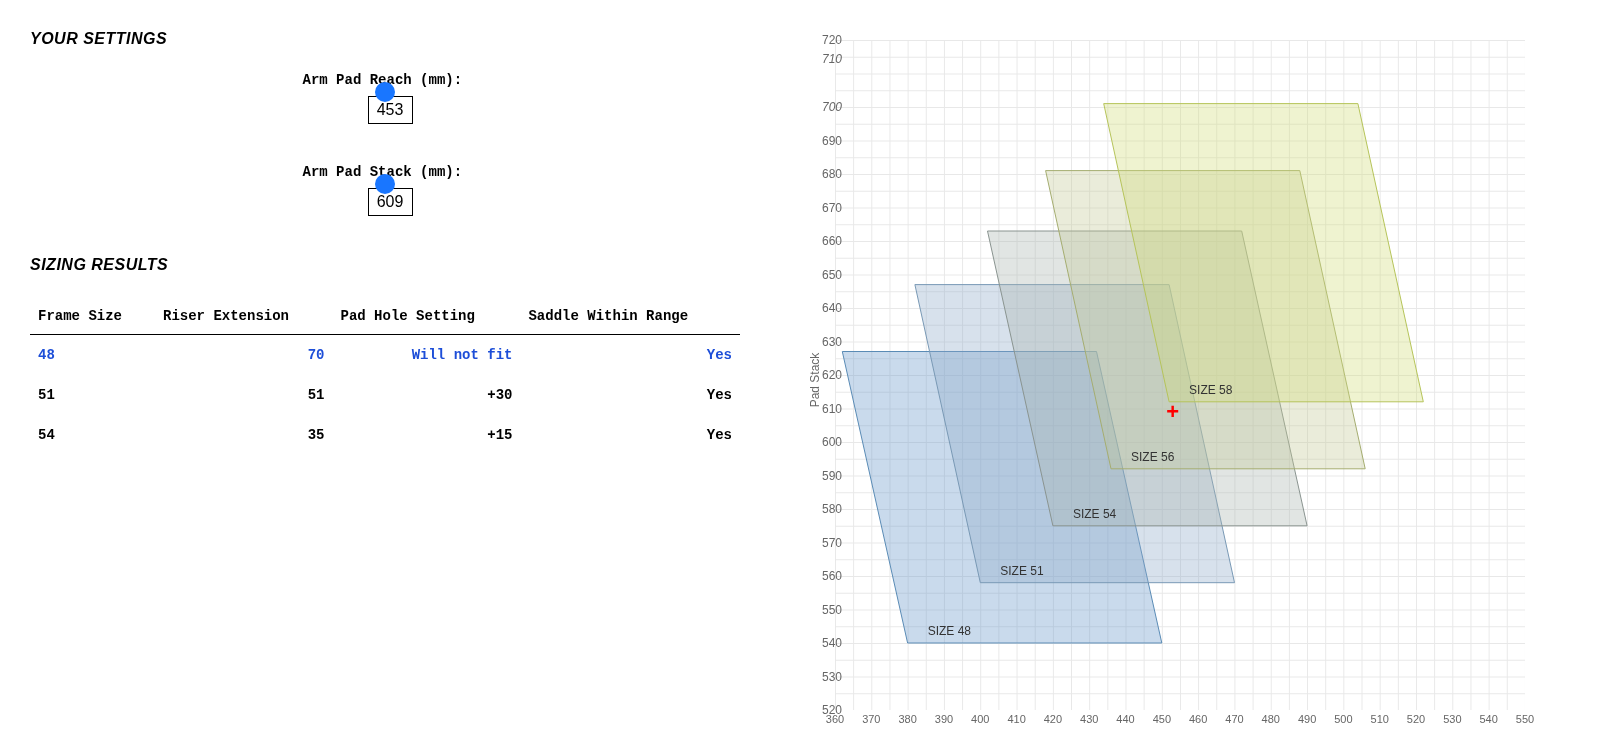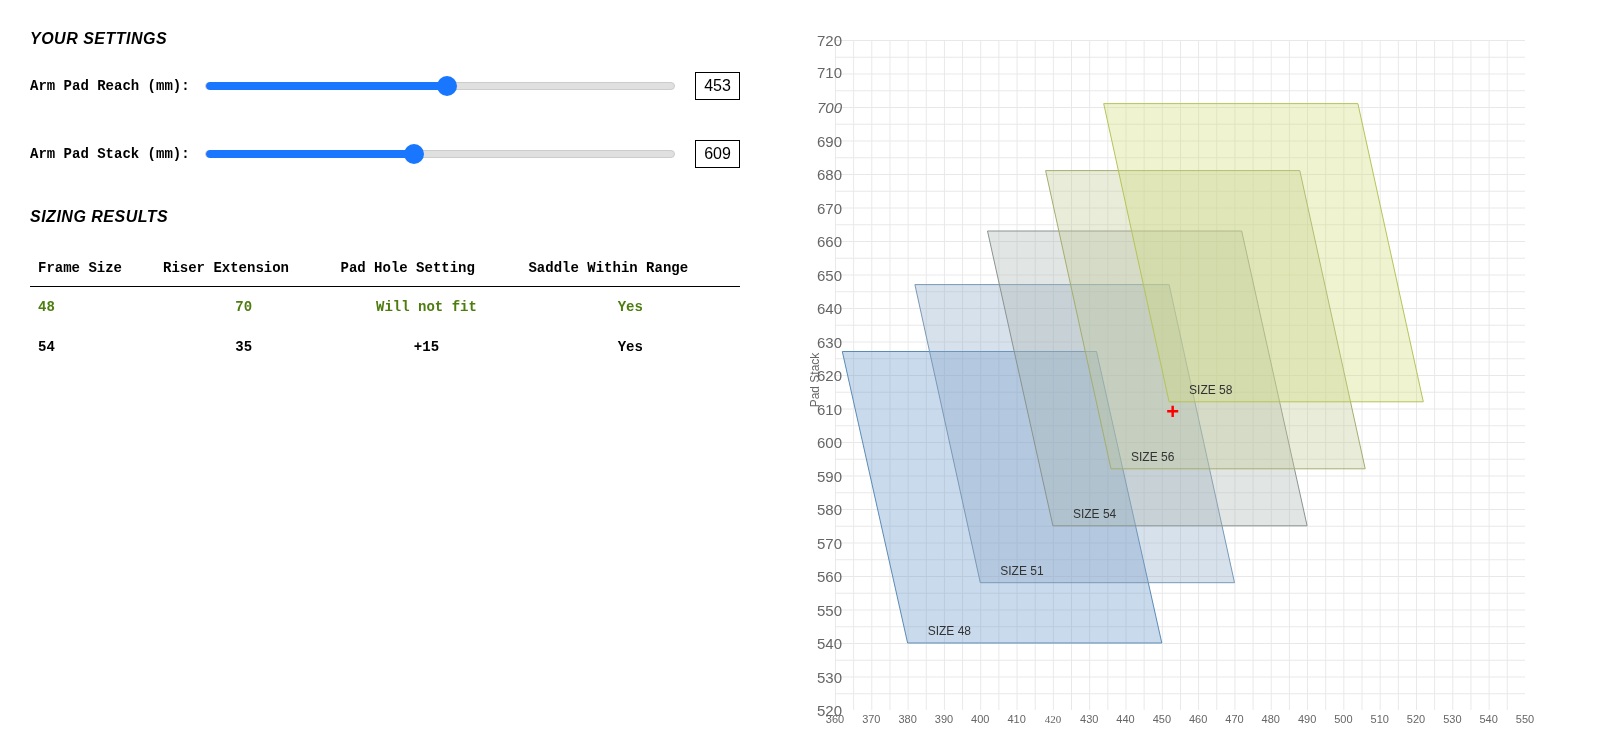--- a/index.html
+++ b/index.html
@@ -29,20 +29,21 @@
   font-weight: 900;
   font-size: 16px;
   font-style: italic;
   letter-spacing: 0.5px;
   margin-bottom: 24px;
 }
 .slider-row {
   display: flex;
   align-items: center;
   margin-bottom: 40px;
+  flex-direction: column;
 }
 .slider-label {
   width: 165px;
   font-family: "Courier New", monospace;
   font-size: 14px;
   font-weight: 600;
 }
 .slider-wrap {
   flex: 1;
   padding: 0 10px;
@@ -100,22 +101,22 @@
 }
 .table th:first-child { text-align: left; }
 .table th:not(:first-child) { text-align: left; }
 .table td {
   padding: 12px 8px;
   font-family: "Courier New", monospace;
   font-size: 14px;
   font-weight: 600;
 }
 .table td:first-child { text-align: left; }
-.table td:not(:first-child) { text-align: center; }
-.row-disabled td { color: #4d7c0f; }
+.table td:not(:first-child) { text-align: right; }
+.row-disabled td { color: #1d4ed8; }
 
 
 .chart {
   position: relative;
   width: 760px;
   height: 700px;
 }
 .chart-grid {
   position: absolute;
   left: 55px;
@@ -134,21 +135,21 @@
   transform: translateY(-50%) rotate(-90deg);
   transform-origin: center;
   font-family: Arial, sans-serif;
   font-size: 12px;
   color: #666;
 }
 .y-tick {
   position: absolute;
   right: 698px;
   font-family: Arial, sans-serif;
-  font-size: 15px;
+  font-size: 12px;
   color: #666;
   transform: translateY(-50%);
 }
 .x-tick {
   position: absolute;
   bottom: 5px;
   font-family: Arial, sans-serif;
   font-size: 11px;
   color: #666;
   transform: translateX(-50%);
@@ -222,20 +223,26 @@
               <th>Riser Extension</th>
               <th>Pad Hole Setting</th>
               <th>Saddle Within Range</th>
             </tr>
           </thead>
         <tbody id="table-body">
             <tr class="row-disabled">
               <td>48</td>
               <td>70</td>
               <td>Will not fit</td>
+              <td>Yes</td>
+            </tr>
+            <tr>
+              <td>51</td>
+              <td>51</td>
+              <td>+30</td>
               <td>Yes</td>
             </tr>
             <tr>
               <td>54</td>
               <td>35</td>
               <td>+15</td>
               <td>Yes</td>
             </tr>
           </tbody>
       </table>
@@ -259,31 +266,31 @@
           <div class="y-tick" style="top: 378.5px;">610</div>
           <div class="y-tick" style="top: 345px;">620</div>
           <div class="y-tick" style="top: 311.5px;">630</div>
           <div class="y-tick" style="top: 278px;">640</div>
           <div class="y-tick" style="top: 244.5px;">650</div>
           <div class="y-tick" style="top: 211px;">660</div>
           <div class="y-tick" style="top: 177.5px;">670</div>
           <div class="y-tick" style="top: 144px;">680</div>
           <div class="y-tick" style="top: 110.5px;">690</div>
           <div class="y-tick" style="top: 77px; font-style: italic;">700</div>
-          <div class="y-tick" style="top: 42px;">710</div>
+          <div class="y-tick" style="top: 29px; font-style: italic;">710</div>
           <div class="y-tick" style="top: 10px;">720</div>
         </div>
       <div id="xticks">
           <div class="x-tick" style="left: 55px; text-align: center;">360</div>
           <div class="x-tick" style="left: 91.3158px;">370</div>
           <div class="x-tick" style="left: 127.632px;">380</div>
           <div class="x-tick" style="left: 163.947px;">390</div>
           <div class="x-tick" style="left: 200.263px;">400</div>
           <div class="x-tick" style="left: 236.579px;">410</div>
-          <div class="x-tick" style="left: 272.895px; font-family: Liberation Serif, serif;">420</div>
+          <div class="x-tick" style="left: 272.895px;">420</div>
           <div class="x-tick" style="left: 309.211px;">430</div>
           <div class="x-tick" style="left: 345.526px;">440</div>
           <div class="x-tick" style="left: 381.842px;">450</div>
           <div class="x-tick" style="left: 418.158px;">460</div>
           <div class="x-tick" style="left: 454.474px;">470</div>
           <div class="x-tick" style="left: 490.789px;">480</div>
           <div class="x-tick" style="left: 527.105px;">490</div>
           <div class="x-tick" style="left: 563.421px;">500</div>
           <div class="x-tick" style="left: 599.737px;">510</div>
           <div class="x-tick" style="left: 636.053px;">520</div>

